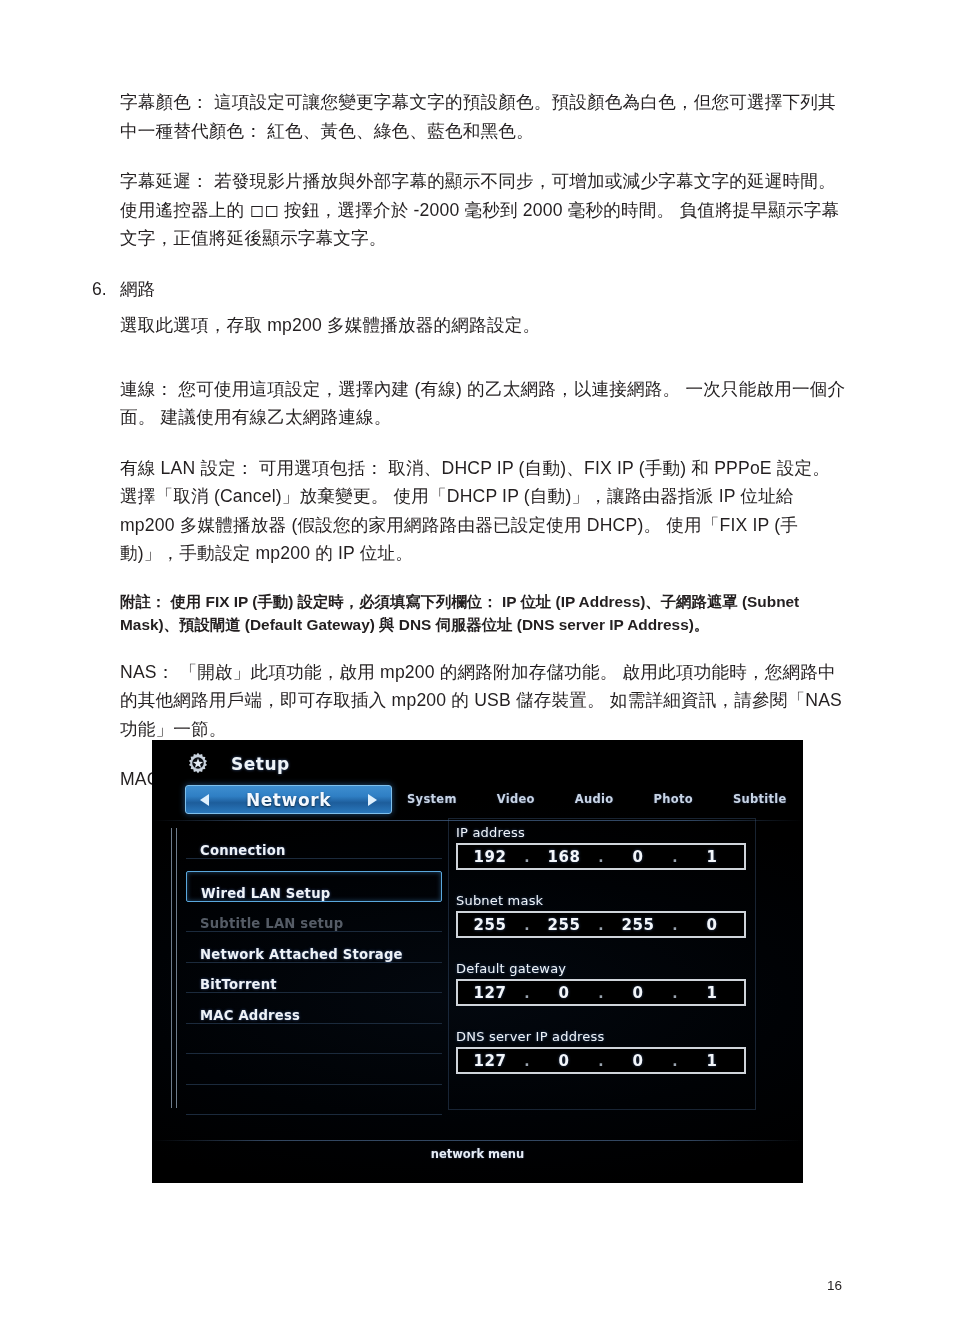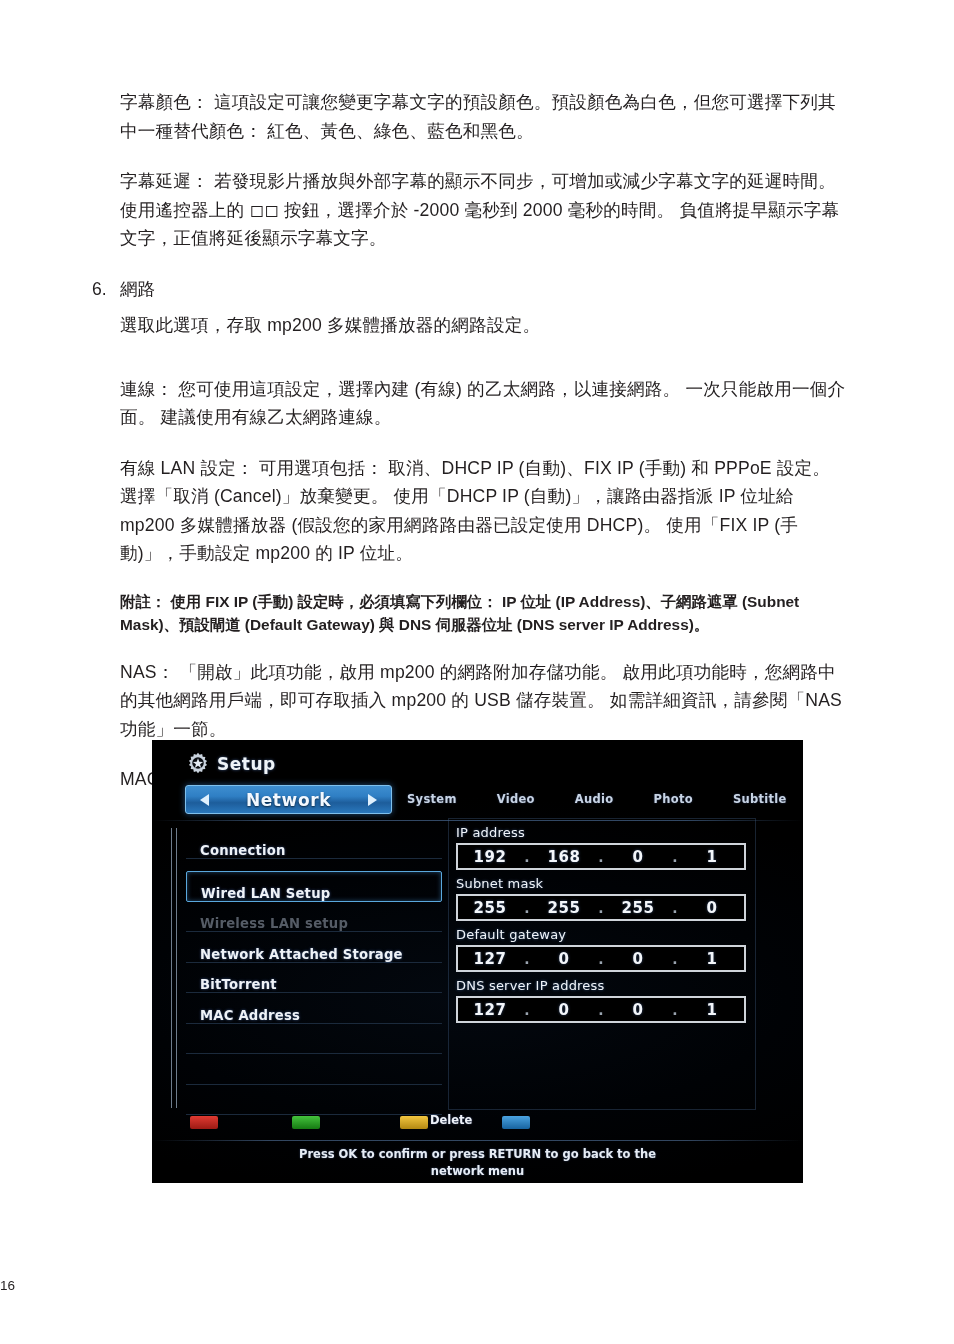--- a/index.html
+++ b/index.html
@@ -82,21 +82,21 @@
       #000000;
   }
 
   
   .setup-head {
     position: absolute;
     left: 34px;
     top: 12px;
     display: flex;
     align-items: center;
-    gap: 7px;
+    gap: 21px;
   }
   .gear-ico {
     width: 24px; height: 24px;
     display: block;
   }
   .setup-label {
     font-size: 17px;
     font-weight: bold;
     color: #eef3f7;
     letter-spacing: .5px;
@@ -232,21 +232,21 @@
     letter-spacing: .2px;
     margin: 0 0 3px 0;
     text-shadow: 0 0 3px rgba(110,170,255,.45);
   }
   .field-box {
     height: 27px;
     border: 2px solid #cfd4da;
     background: #000000;
     display: flex;
     align-items: center;
-    margin-bottom: 6px;
+    margin-bottom: 23px;
     box-sizing: border-box;
   }
   .octet {
     flex: 1 1 0;
     text-align: center;
     font-size: 15px;
     font-weight: bold;
     color: #f3f6fa;
     letter-spacing: .5px;
     text-shadow: 0 0 3px rgba(120,170,255,.4);
@@ -313,21 +313,21 @@
     color: #e6ecf4;
     text-shadow: 0 0 2px rgba(120,170,255,.4);
   }
 
   
   .pageno {
     position: absolute;
     left: 0;
     top: 1278px;
     width: 842px;
-    text-align: left;
+    text-align: right;
     font-size: 13.5px;
     color: #231f20;
   }
 </style>
 </head>
 <body>
 
 <div class="page">
 
   <div class="body-col">
@@ -389,21 +389,21 @@
       <div class="menu-scroll"></div>
 
       <div class="menu">
         <div class="menu-row">
           <span class="mlabel">Connection</span>
         </div>
         <div class="menu-row selected">
           <span class="mlabel">Wired LAN Setup</span>
         </div>
         <div class="menu-row disabled">
-          <span class="mlabel">Wireless LAN setup</span>
+          <span class="mlabel">Subtitle LAN setup</span>
         </div>
         <div class="menu-row">
           <span class="mlabel">Network Attached Storage</span>
         </div>
         <div class="menu-row">
           <span class="mlabel">BitTorrent</span>
         </div>
         <div class="menu-row">
           <span class="mlabel">MAC Address</span>
         </div>
@@ -463,32 +463,24 @@
             <span class="octet">0</span>
             <span class="dot">.</span>
             <span class="octet">0</span>
             <span class="dot">.</span>
             <span class="octet">1</span>
           </div>
         </div>
 
       </div>
 
-      <div class="colorbar">
-        <span class="cbtn red"></span>
-        <span class="cbtn green"></span>
-        <span class="cbtn yellow"></span>
-        <span class="cbtn blue"></span>
-        <span class="cbtn-label">Delete</span>
-      </div>
 
       <div class="bottom-rule"></div>
 
       <div class="hint">
-        <div>Press OK to confirm or press RETURN to go back to the</div>
         <div>network menu</div>
       </div>
 
     </div>
   </div>
 
   <div class="pageno">16</div>
 
 </div>
 

